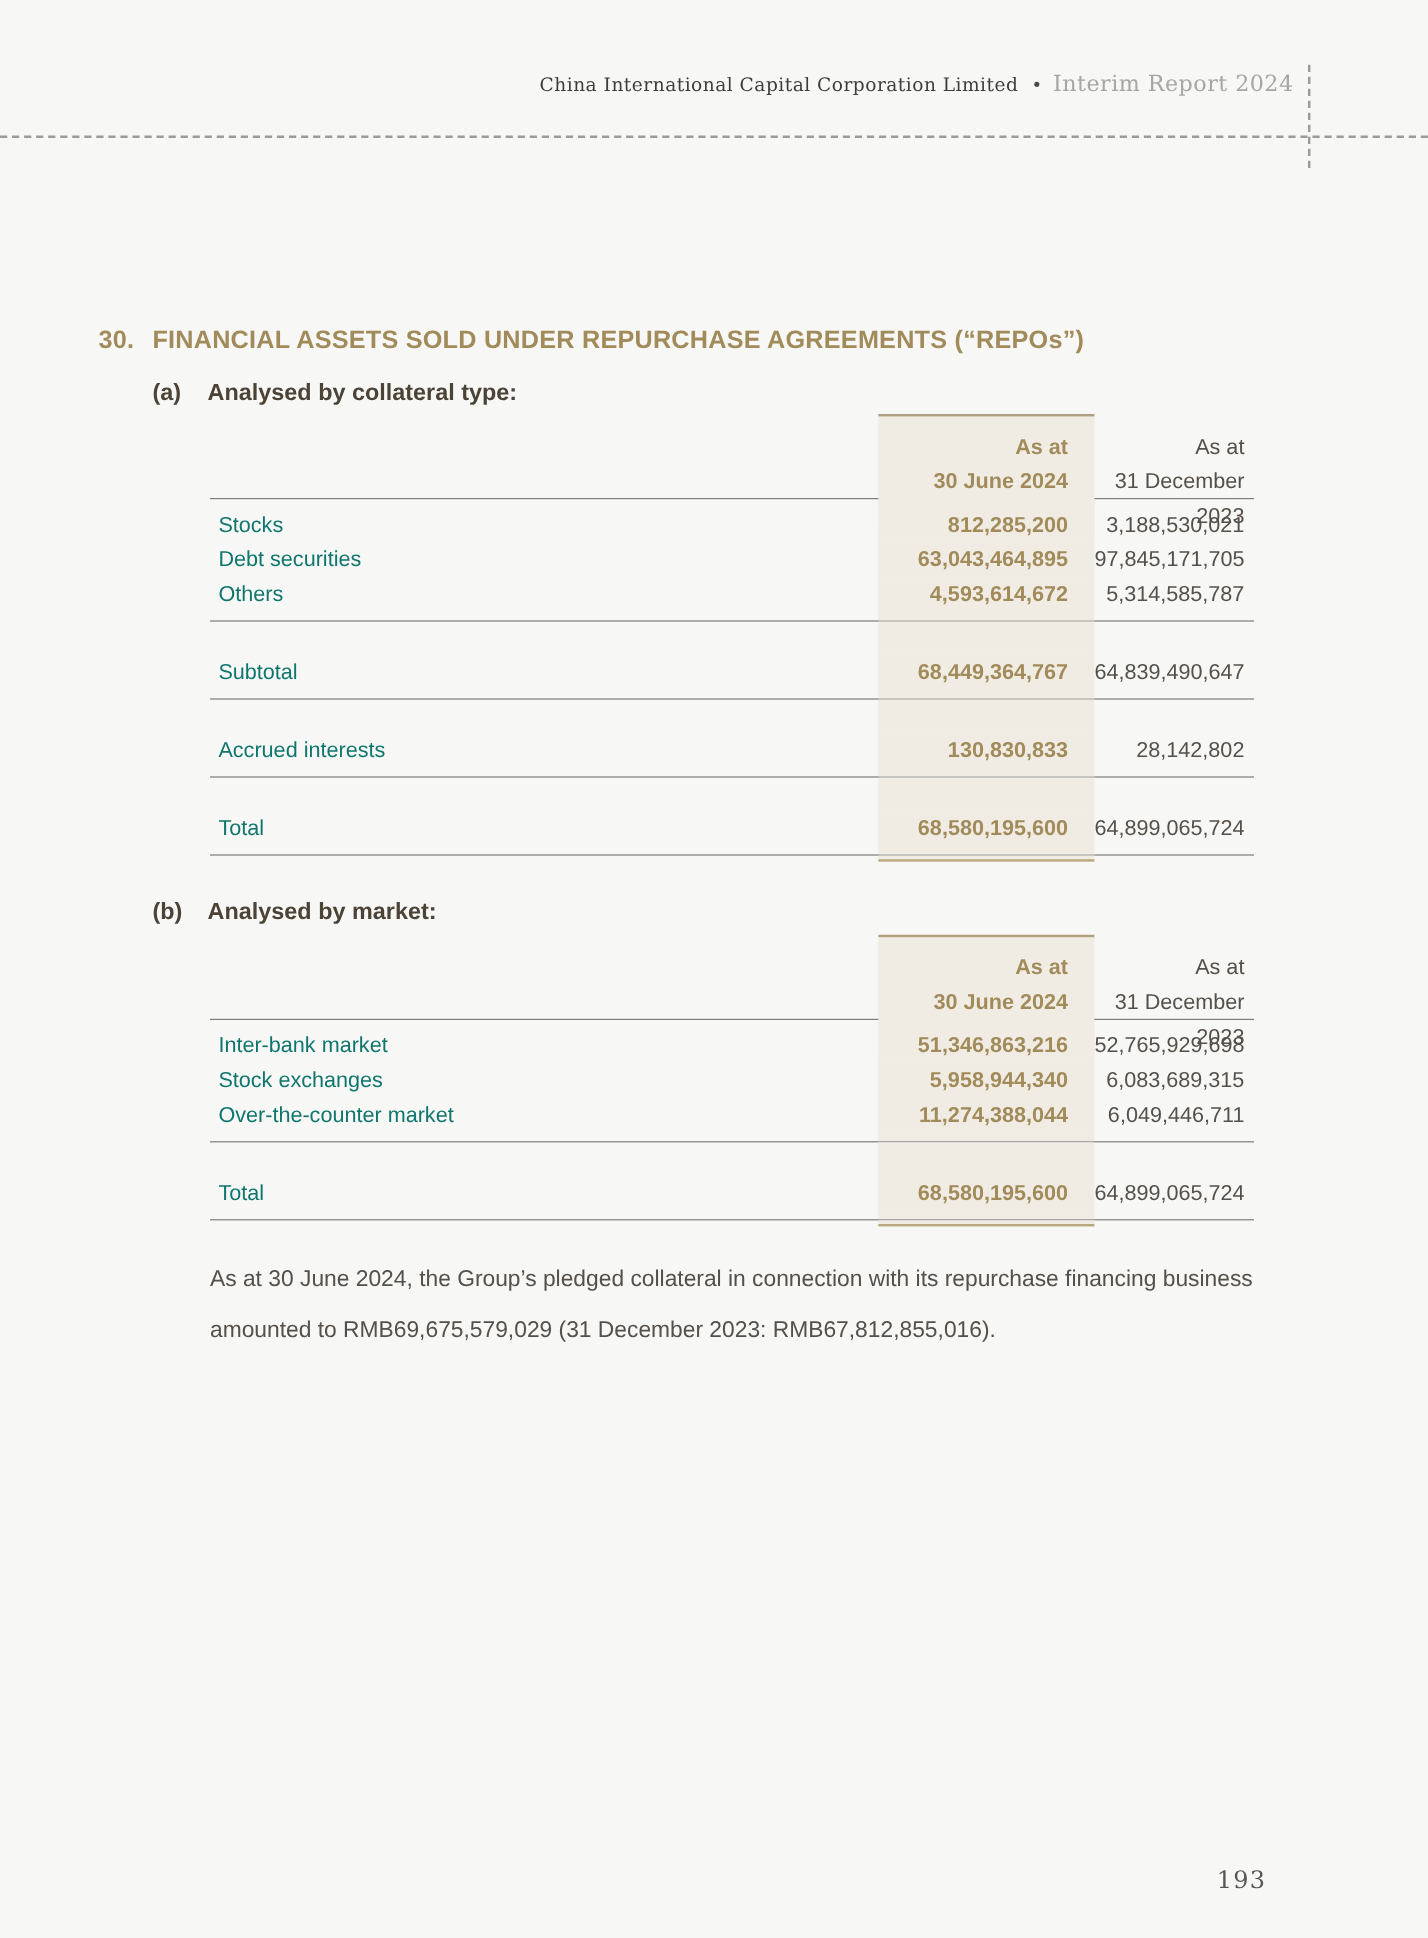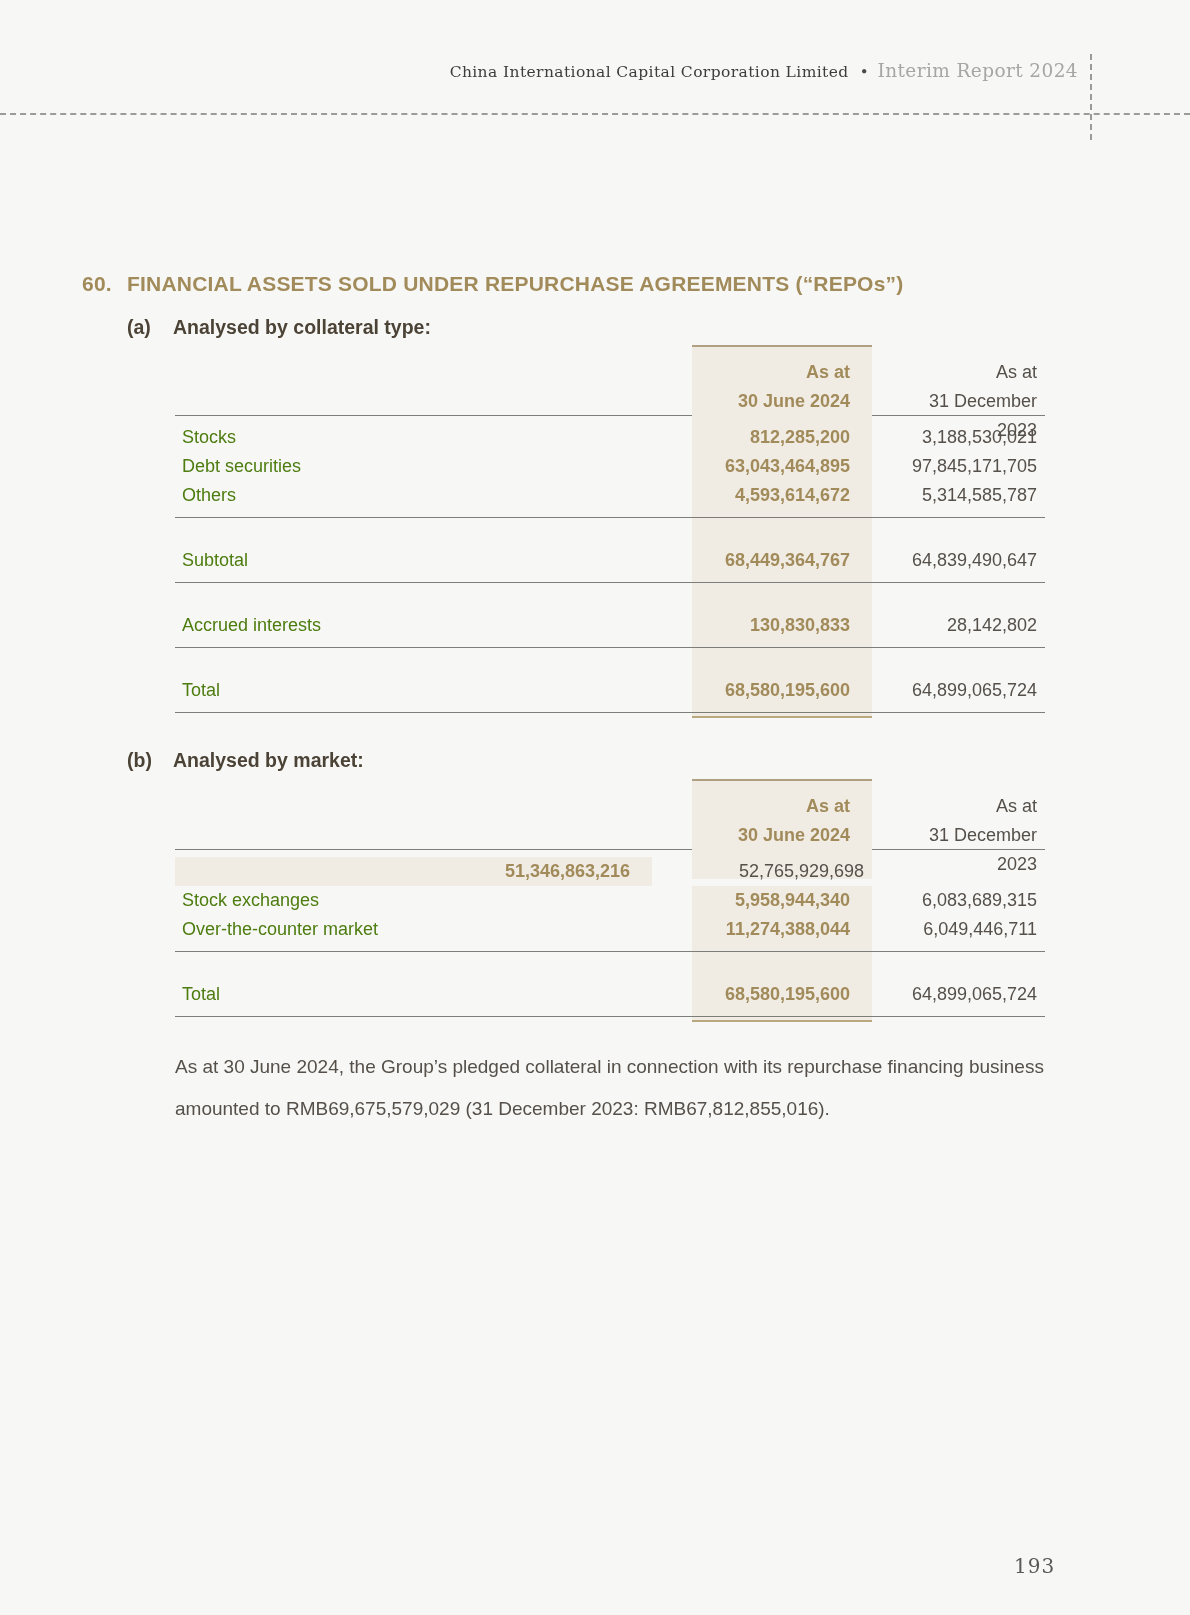--- a/index.html
+++ b/index.html
@@ -38,25 +38,25 @@
     position:absolute; left:127px;
     display:flex; font-weight:bold; font-size:19.5px; color:#4c4337;
   }
   .sub-head .sub-label { width:46px; }
   .sub-a { top:316px; }
   .sub-b { top:749px; }
   
   .fin-table { position:absolute; left:175px; width:870px; font-size:18px; }
   .tbl-a { top:345px; }
   .tbl-b { top:779px; }
-  .trow { display:grid; grid-template-columns:1fr 180px 133px;gap:40px; }
+  .trow { display:grid; grid-template-columns:1fr 180px 133px; }
   .c-cur { background:#f1ece3; text-align:right; padding-right:22px;
            font-weight:bold; color:#a28b5b; }
   .c-pri { text-align:right; padding-right:8px; color:#55504a; }
-  .c-lbl { padding-left:7px; color:#4d7c0f; }
+  .c-lbl { padding-left:7px; color:#0f766e; }
   .r     { height:29px; line-height:29px; }
   .thead { height:71px; border-bottom:1px solid #7d7d7a; }
   .thead .c-cur { border-top:2px solid #b0a082; padding-top:11px; line-height:29px; }
   .thead .c-pri { padding-top:13px; line-height:29px; color:#55504a; }
   .sp7  { height:7px; }
   .sp8  { height:8px; }
   .sp28 { height:28px; }
   .bb   { border-bottom:1px solid #7d7d7a; }
   .foot { height:5px; }
   .foot .c-cur { border-bottom:2px solid #b9a87e; }
@@ -77,21 +77,21 @@
 
 <div class="page">
 
   <div class="hdr">
     <span class="hdr-company">China International Capital Corporation Limited</span><span class="hdr-bullet">•</span><span class="hdr-report">Interim Report 2024</span>
   </div>
   <div class="rule-h"></div>
   <div class="rule-v"></div>
 
   <div class="sec-head">
-    <span class="sec-num">60.</span>
+    <span class="sec-num">30.</span>
     <span class="sec-title">FINANCIAL ASSETS SOLD UNDER REPURCHASE AGREEMENTS (“REPOs”)</span>
   </div>
 
   <div class="sub-head sub-a">
     <span class="sub-label">(a)</span>
     <span class="sub-title">Analysed by collateral type:</span>
   </div>
 
   <div class="fin-table tbl-a">
     <div class="trow thead">
@@ -198,20 +198,21 @@
         <div>As at</div>
         <div>31 December 2023</div>
       </div>
     </div>
     <div class="trow sp7">
         <div></div>
         <div class="c-cur"></div>
         <div></div>
       </div>
     <div class="trow r">
+      <div class="c-lbl">Inter-bank market</div>
       <div class="c-cur">51,346,863,216</div>
       <div class="c-pri">52,765,929,698</div>
     </div>
     <div class="trow r">
       <div class="c-lbl">Stock exchanges</div>
       <div class="c-cur">5,958,944,340</div>
       <div class="c-pri">6,083,689,315</div>
     </div>
     <div class="trow r">
       <div class="c-lbl">Over-the-counter market</div>

